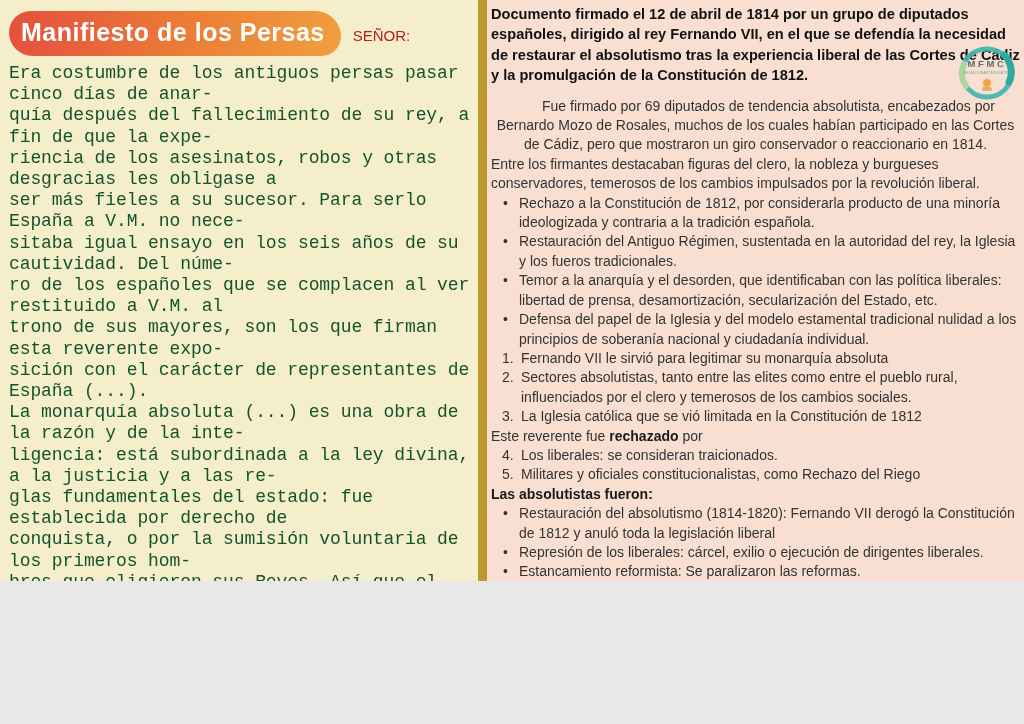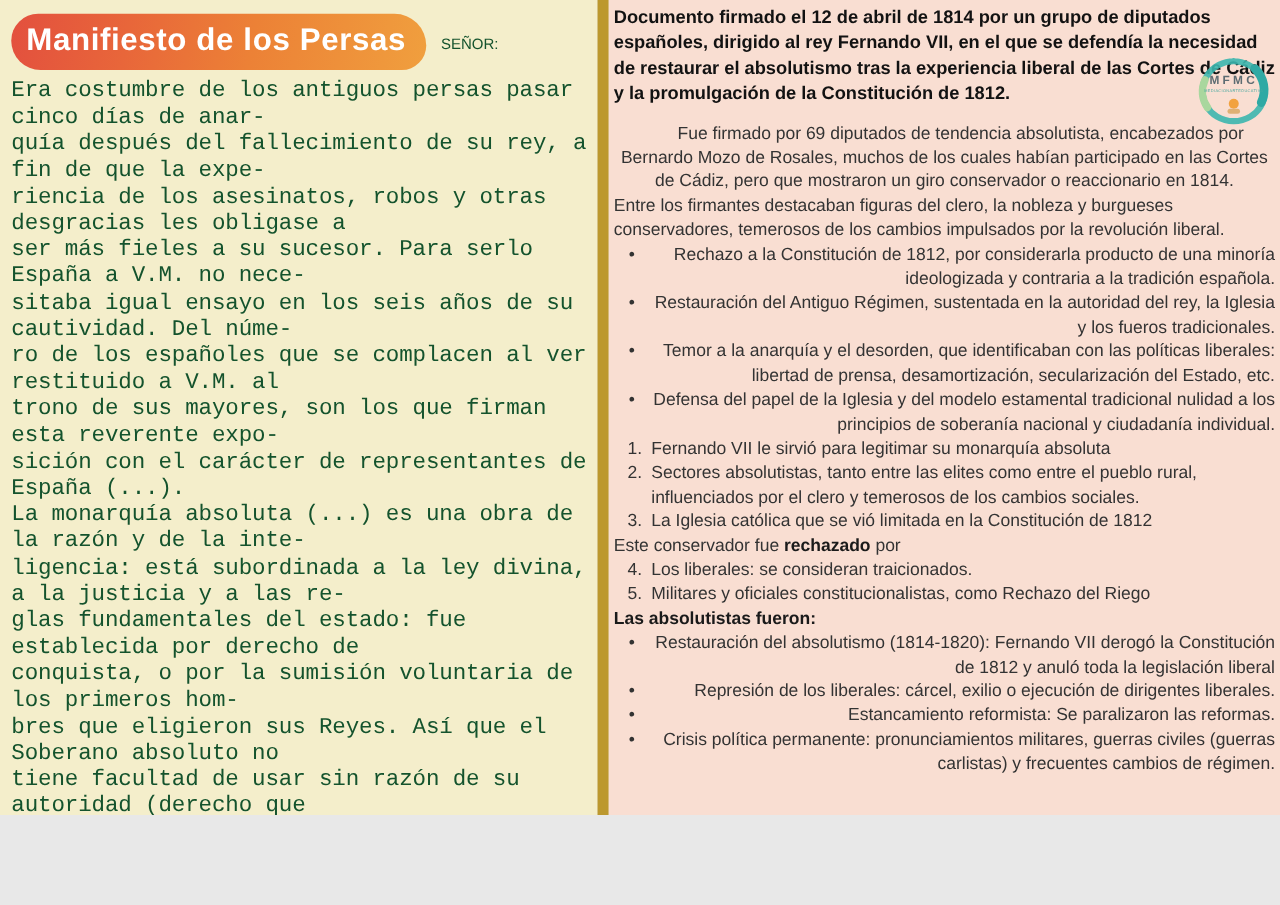--- a/index.html
+++ b/index.html
@@ -1,48 +1,48 @@
 <!DOCTYPE html>
 <html><head>
 <meta charset="utf-8">
 <style>
   html,body{margin:0;padding:0;background:#e8e8e8;}
-  .page{position:relative;width:1024px;height:652px;display:flex;overflow:hidden;
+  .page{position:relative;width:1024px;height:581px;display:flex;overflow:hidden;
         font-family:"Liberation Sans","DejaVu Sans",sans-serif;}
 
   
   .left-col{width:478px;box-sizing:border-box;background:#f4eecb;
             padding:8px 7px 0 9px;overflow:hidden;}
   .title-row{display:flex;align-items:center;gap:12px;margin-bottom:5px;height:50px;}
   .title-blob{position:relative;color:#fff;font-weight:bold;font-size:25px;
               letter-spacing:.5px;padding:7px 16px 9px 12px;
               background:linear-gradient(100deg,#e3503e 0%,#e8663a 28%,#ec8136 58%,#f09f3e 100%);
               border-radius:22px 26px 20px 24px;white-space:nowrap;}
   .title-blob::before{content:"";position:absolute;left:38px;bottom:-5px;width:120px;height:14px;
               background:#ef9a3b;border-radius:10px;z-index:-1;}
   .title-blob::after{content:"";position:absolute;right:26px;bottom:-6px;width:70px;height:14px;
               background:#ea5fae;border-radius:10px;z-index:-1;}
-  .salutation{font-size:12px;color:#14532d;padding-top:4px;}
+  .salutation{font-size:15px;color:#b91c1c;padding-top:4px;}
   .doc-text{font-size:18px;line-height:21.2px;color:#14532d;white-space:pre-line;
             letter-spacing:-0.1px;font-family:Liberation Mono, monospace;}
 
   
   .divider{width:9px;background:#bc982e;flex:none;}
 
   
   .right-col{flex:1;box-sizing:border-box;background:#f9ded2;position:relative;
              padding:4px 4px 0 4px;overflow:hidden;color:#333;}
   .right-col p{margin:0;font-size:14px;line-height:19.4px;}
   .intro{font-weight:bold;color:#121212;font-size:14.6px !important;
          line-height:20.4px !important;margin-bottom:11px !important;}
   .first-indent{text-indent:26px;text-align:center;}
   .label b{color:#1a1a1a;}
   .bullet{display:flex;font-size:14px;line-height:19.4px;}
   .bullet .marker{flex:none;width:16px;margin-left:12px;text-align:left;}
-  .bullet .btext{flex:1;text-align:right;}
+  .bullet .btext{flex:1;}
   .numitem{display:flex;font-size:14px;line-height:19.4px;}
   .numitem .num{flex:none;width:19px;margin-left:11px;}
   .numitem .ntext{flex:1;}
   .bold-line{font-weight:bold;color:#1a1a1a;}
 
   
   .logo{position:absolute;top:42px;right:3px;width:68px;height:64px;}
 </style>
 </head>
 <body>
@@ -116,42 +116,42 @@
     <div class="bullet">
       <span class="marker">•</span>
       <span class="btext">Rechazo a la Constitución de 1812, por considerarla producto de una minoría ideologizada y contraria a la tradición española.</span>
     </div>
     <div class="bullet">
       <span class="marker">•</span>
       <span class="btext">Restauración del Antiguo Régimen, sustentada en la autoridad del rey, la Iglesia y los fueros tradicionales.</span>
     </div>
     <div class="bullet">
       <span class="marker">•</span>
-      <span class="btext">Temor a la anarquía y el desorden, que identificaban con las políticas liberales: libertad de prensa, desamortización, secularización del Estado, etc.</span>
+      <span class="btext">Temor a la anarquía y el desorden, que identificaban con las política liberales: libertad de prensa, desamortización, secularización del Estado, etc.</span>
     </div>
     <div class="bullet">
       <span class="marker">•</span>
       <span class="btext">Defensa del papel de la Iglesia y del modelo estamental tradicional nulidad a los principios de soberanía nacional y ciudadanía individual.</span>
     </div>
 
 
     <div class="numitem">
       <span class="num">1.</span>
       <span class="ntext">Fernando VII le sirvió para legitimar su monarquía absoluta</span>
     </div>
     <div class="numitem">
       <span class="num">2.</span>
       <span class="ntext">Sectores absolutistas, tanto entre las elites como entre el pueblo rural, influenciados por el clero y temerosos de los cambios sociales.</span>
     </div>
     <div class="numitem">
       <span class="num">3.</span>
       <span class="ntext">La Iglesia católica que se vió limitada en la Constitución de 1812</span>
     </div>
 
-    <p class="label"><span>Este conservador fue </span><b>rechazado</b><span> por</span></p>
+    <p class="label"><span>Este reverente fue </span><b>rechazado</b><span> por</span></p>
 
     <div class="numitem">
       <span class="num">4.</span>
       <span class="ntext">Los liberales: se consideran traicionados.</span>
     </div>
     <div class="numitem">
       <span class="num">5.</span>
       <span class="ntext">Militares y oficiales constitucionalistas, como Rechazo del Riego</span>
     </div>
 

